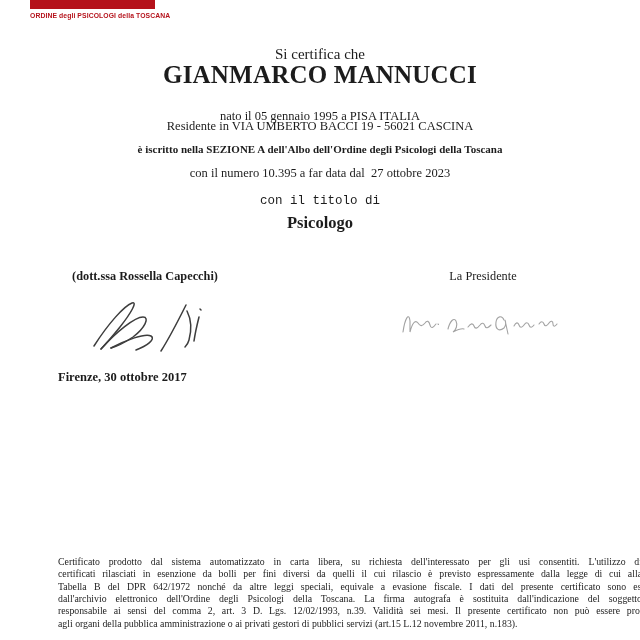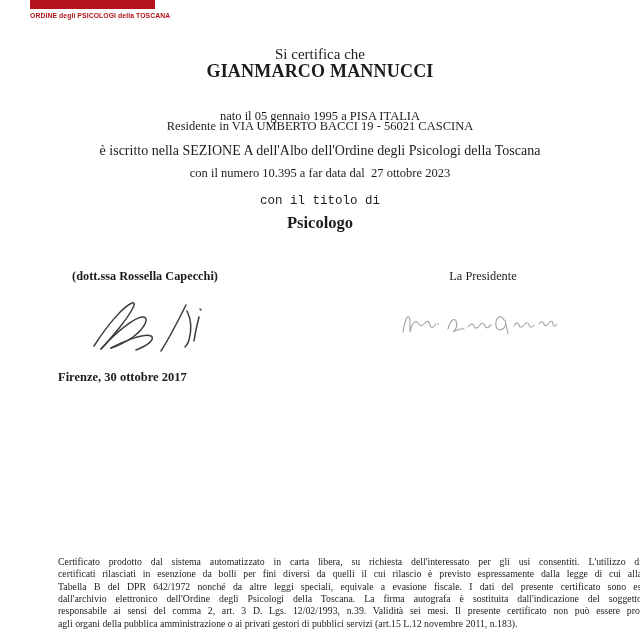--- a/index.html
+++ b/index.html
@@ -13,24 +13,24 @@
   .logo-block{position:absolute;left:30px;top:0;width:125px;height:9px;background:#b5121b;}
   .logo-caption{
     position:absolute;left:30px;top:12px;white-space:nowrap;
     font-family:"Liberation Sans", sans-serif;font-weight:bold;
     font-size:6.8px;letter-spacing:0.1px;color:#b5121b;
   }
 
   
   .cline{position:absolute;left:0;width:640px;text-align:center;}
   .intro{top:46px;font-size:15px;}
-  .holder-name{top:61px;font-size:18px;font-weight:bold;letter-spacing:0.2px;}
+  .holder-name{top:61px;font-size:25px;font-weight:bold;letter-spacing:0.2px;}
   .birth{top:109px;font-size:12.5px;}
   .residence{top:119px;font-size:12.5px;}
-  .registration{top:143px;font-size:14px;font-weight:normal;}
+  .registration{top:143px;font-size:11px;font-weight:bold;}
   .numberline{top:166px;font-size:12.5px;white-space:pre;}
   .title-intro{top:194px;font-size:12.5px;font-family:Liberation Mono, monospace;}
   .prof-title{top:213px;font-size:16.5px;font-weight:bold;}
 
   
   .sig-col{position:absolute;top:270px;width:220px;text-align:center;font-size:12.3px;line-height:13.2px;}
   .sig-col.left{left:35px;}
   .sig-col.right{left:373px;}
   .sig-role{font-weight:normal;}
   .sig-name{font-weight:bold;}

